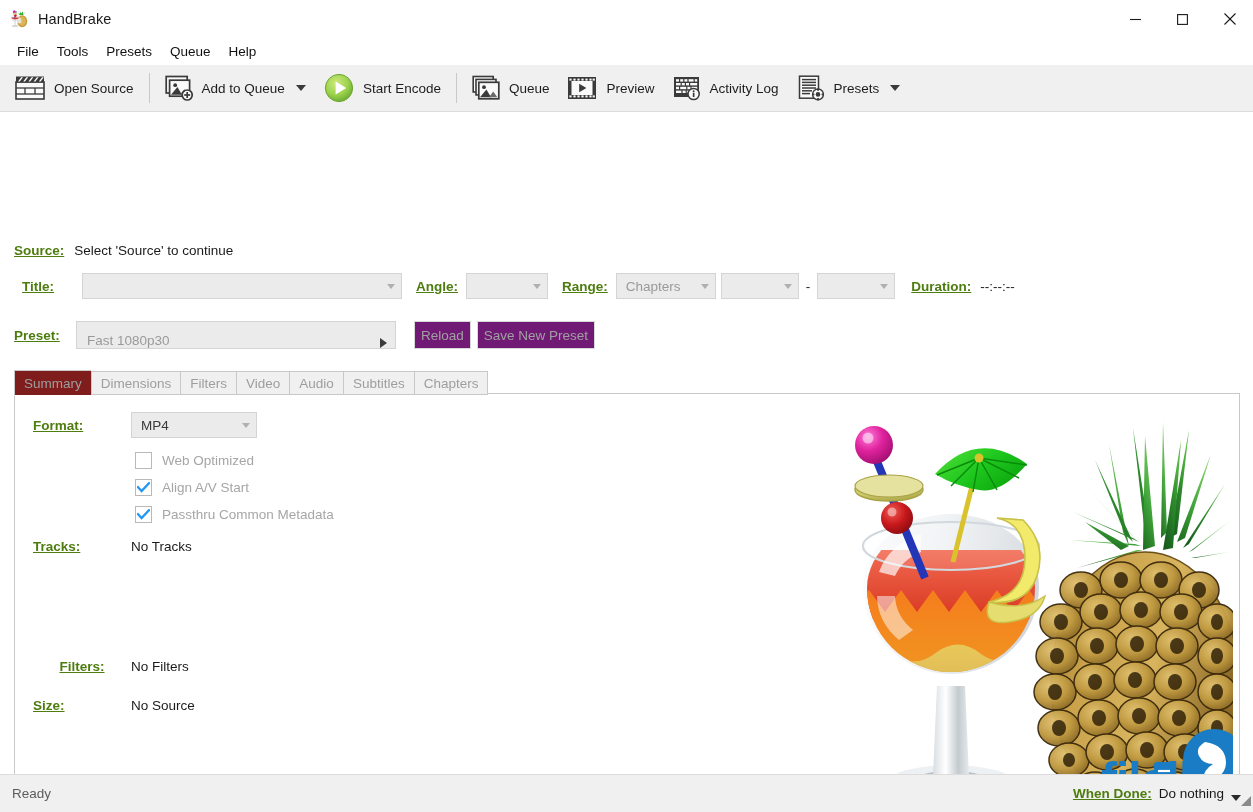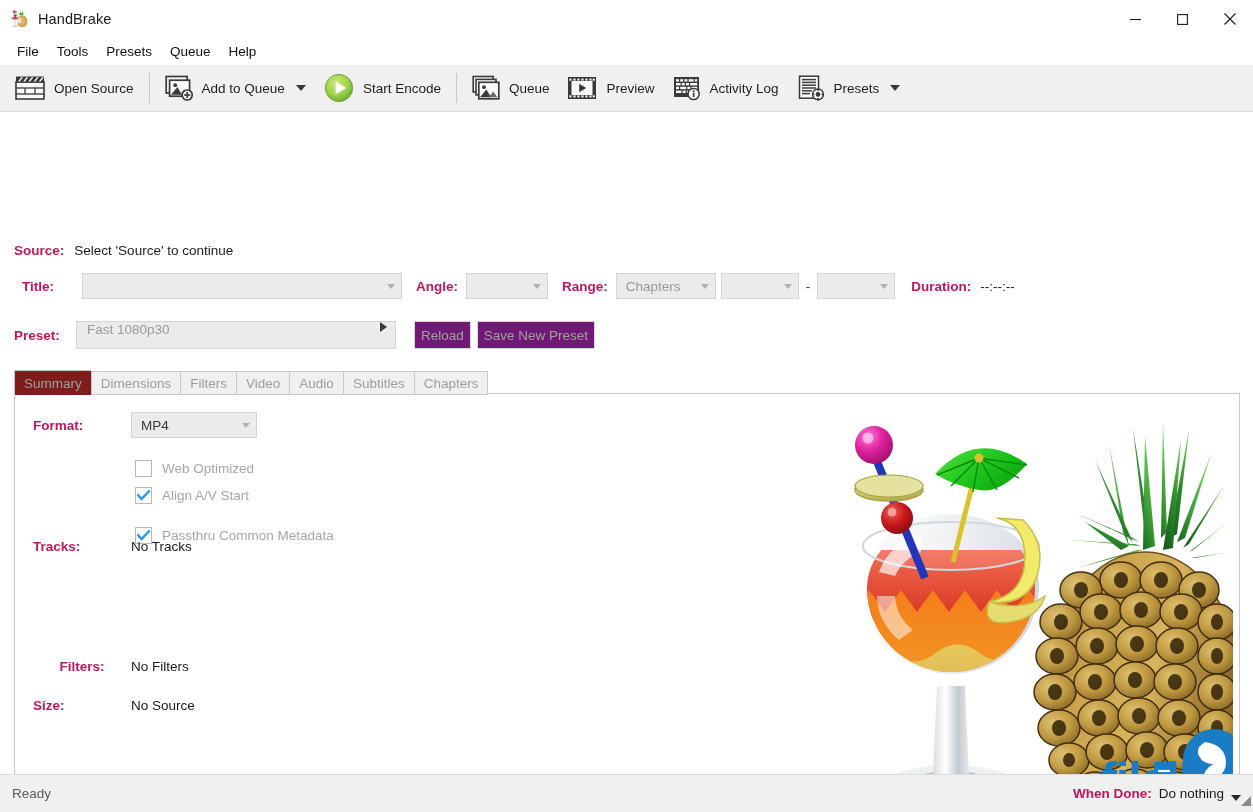--- a/index.html
+++ b/index.html
@@ -113,22 +113,23 @@
     position: relative;
     background: #ffffff;
     padding: 0;
   }
 
   .row { display: flex; align-items: center; }
 
   .lbl-bold {
     font-weight: bold;
     font-size: 13.5px;
-    color: #be185d;
+    color: #4d7c0f;
     white-space: nowrap;
+    text-decoration: underline;
   }
   .lbl-normal {
     font-size: 13.5px;
     color: #1a1a1a;
     white-space: nowrap;
   }
 
   
   .combo {
     background: #ebebeb;
@@ -150,21 +151,21 @@
     border-top: 5px solid #b0b0b0;
     margin-left: 4px;
     flex: 0 0 auto;
   }
 
   .preset-combo {
     background: #ebebeb;
     border: 1px solid #d4d4d4;
     height: 28px;
     display: flex;
-    align-items: flex-start;
+    align-items: flex-end;
     padding: 0 8px 0 10px;
     font-size: 13.5px;
     color: #9a9a9a;
     cursor: default;
   }
   .tri-right {
     width: 0; height: 0;
     border-top: 5px solid transparent;
     border-bottom: 5px solid transparent;
     border-left: 7px solid #3a3a3a;
@@ -536,26 +537,26 @@
     <div class="tabpanel">
 
       <div class="row" style="position:absolute; left:18px; top:18px;">
         <span class="lbl-bold" style="width:98px;">Format:</span>
         <div class="combo" style="width:126px;">
           <span class="cv" style="color:#3a3a3a;">MP4</span>
           <span class="chev"></span>
         </div>
       </div>
 
-      <div style="position:absolute; left:120px; top:62px;">
+      <div style="position:absolute; left:120px; top:54px;">
         <div class="cbrow" style="margin-bottom:3px;">
           <span class="cbox"></span>
           <span class="cblabel">Web Optimized</span>
         </div>
-        <div class="cbrow" style="margin-bottom:16px;">
+        <div class="cbrow" style="margin-bottom:3px;">
           <span class="cbox">
             <svg width="13" height="11" viewBox="0 0 13 11">
                 <polyline points="1,5.2 4.6,9 12,1.2" fill="none" stroke="#2196f3" stroke-width="2.3" stroke-linecap="square"></polyline>
               </svg>
           </span>
           <span class="cblabel">Align A/V Start</span>
         </div>
         <div class="cbrow">
           <span class="cbox">
             <svg width="13" height="11" viewBox="0 0 13 11">

